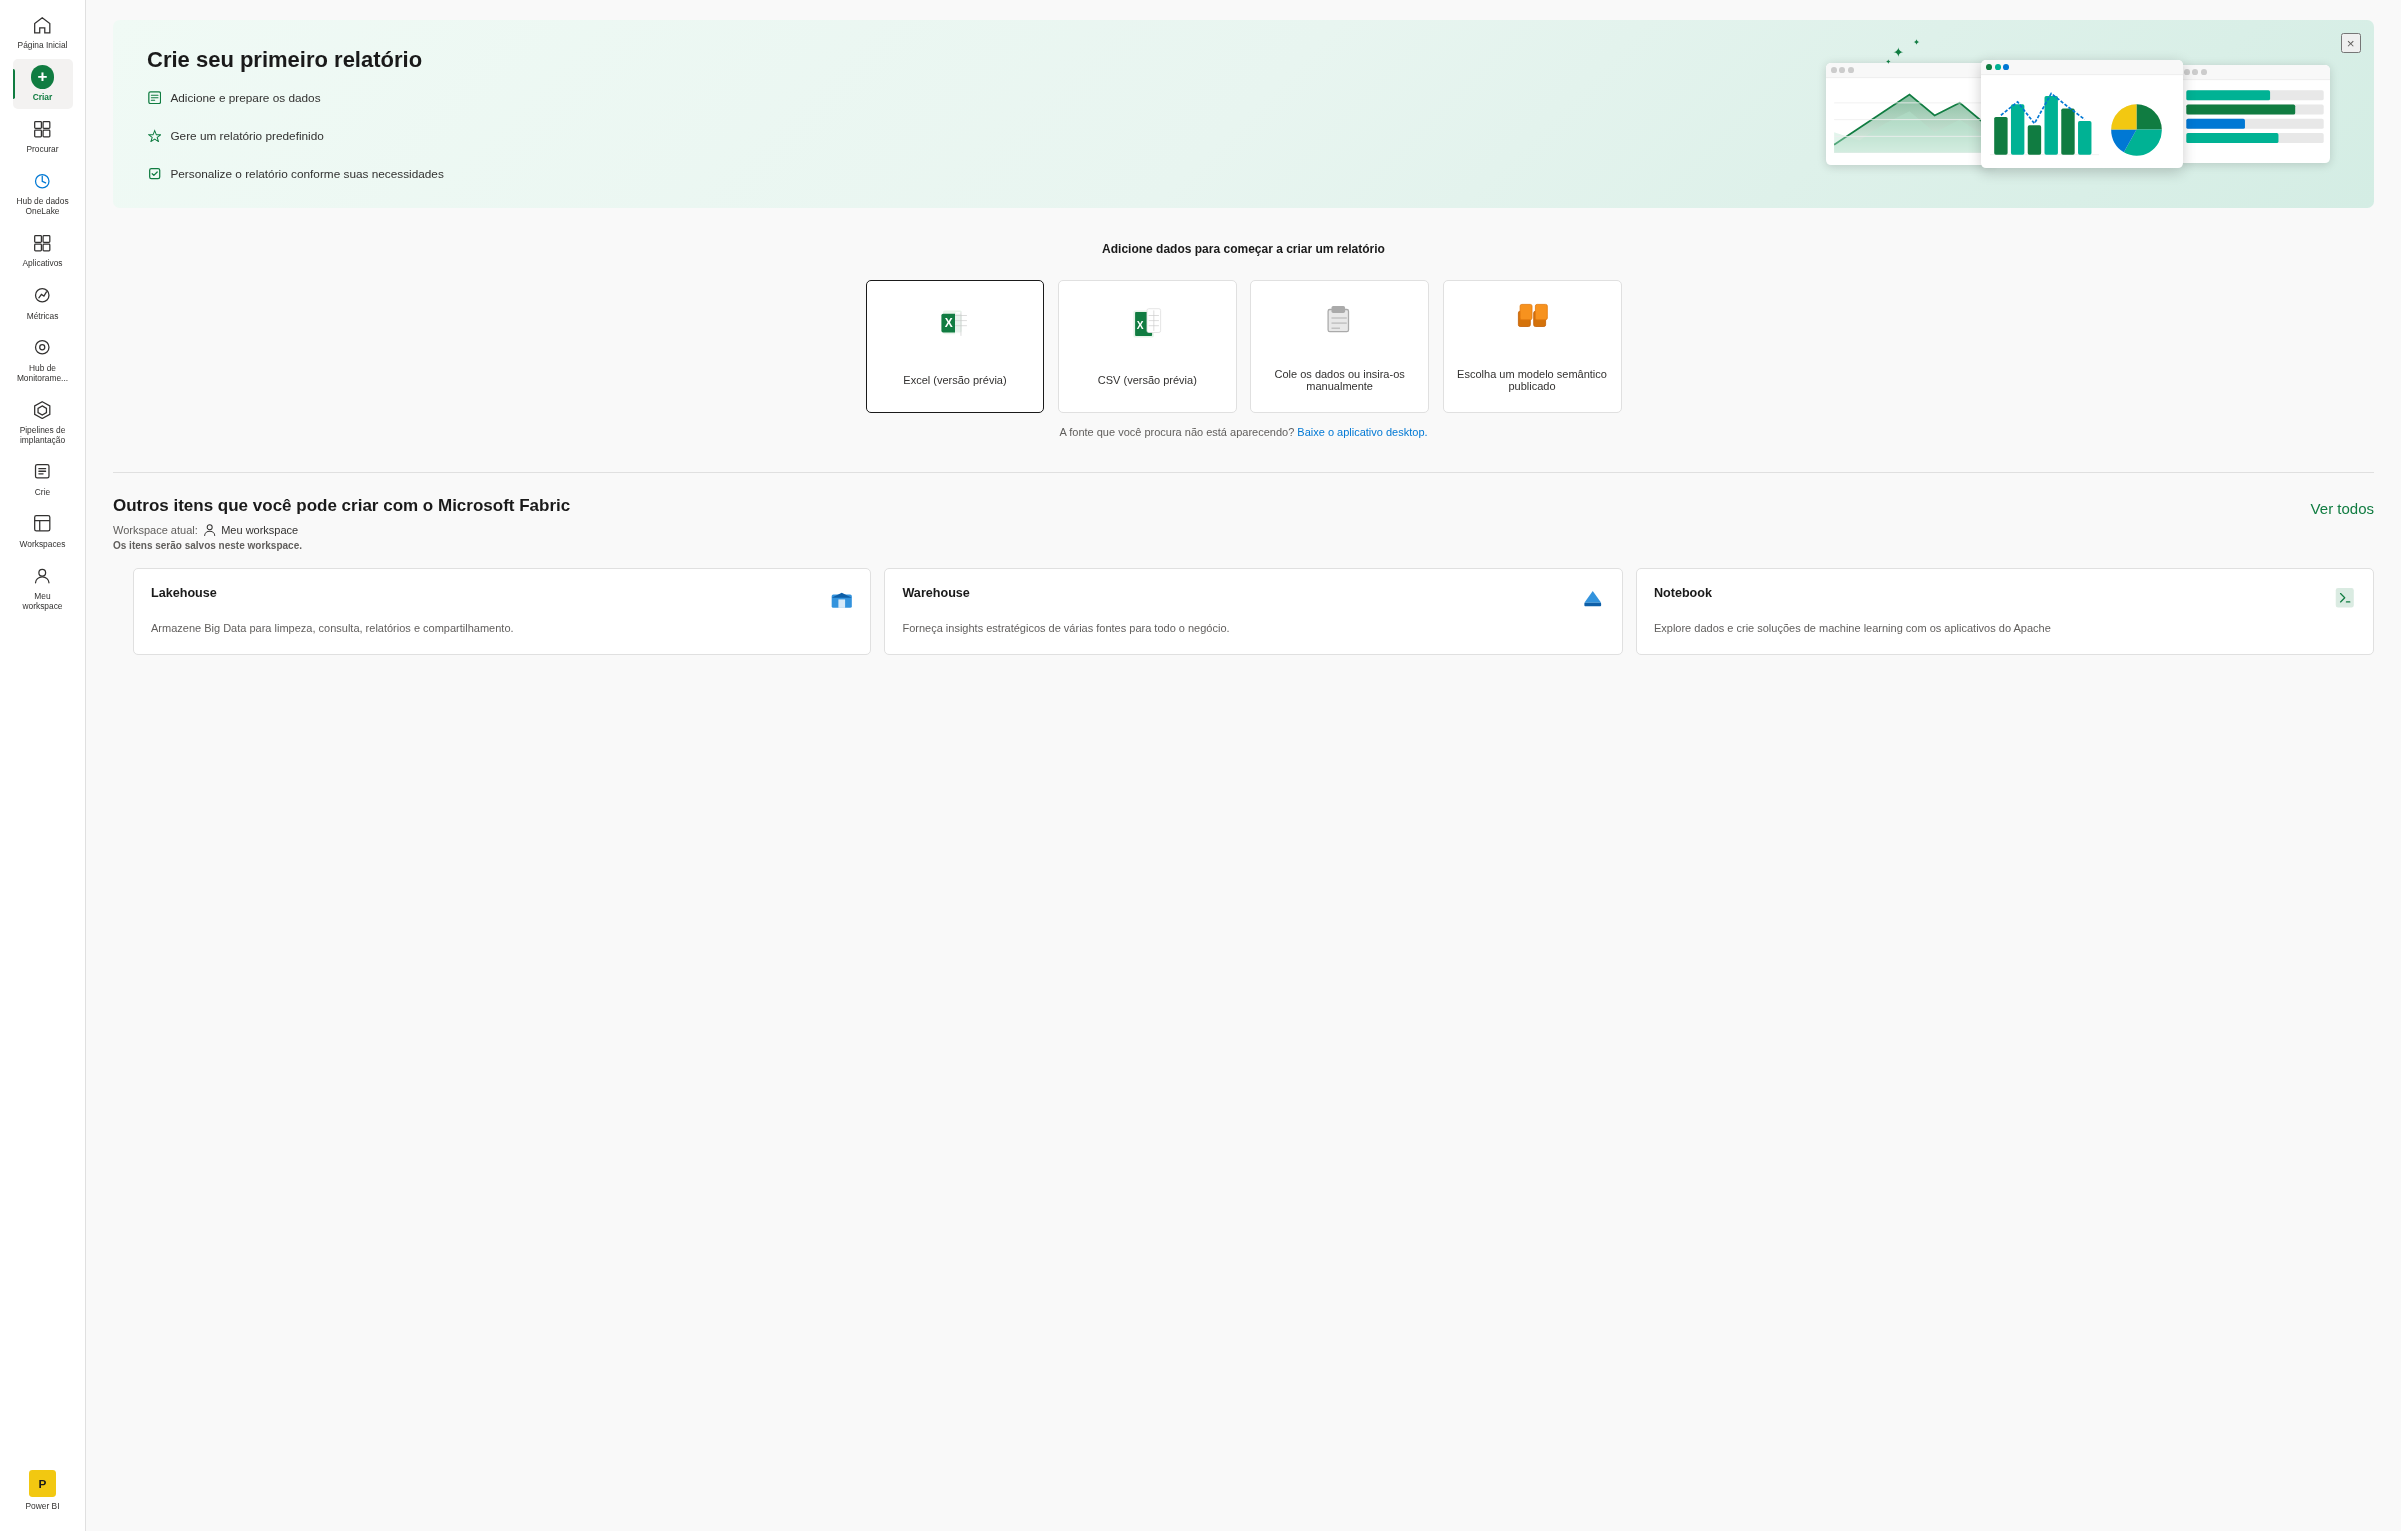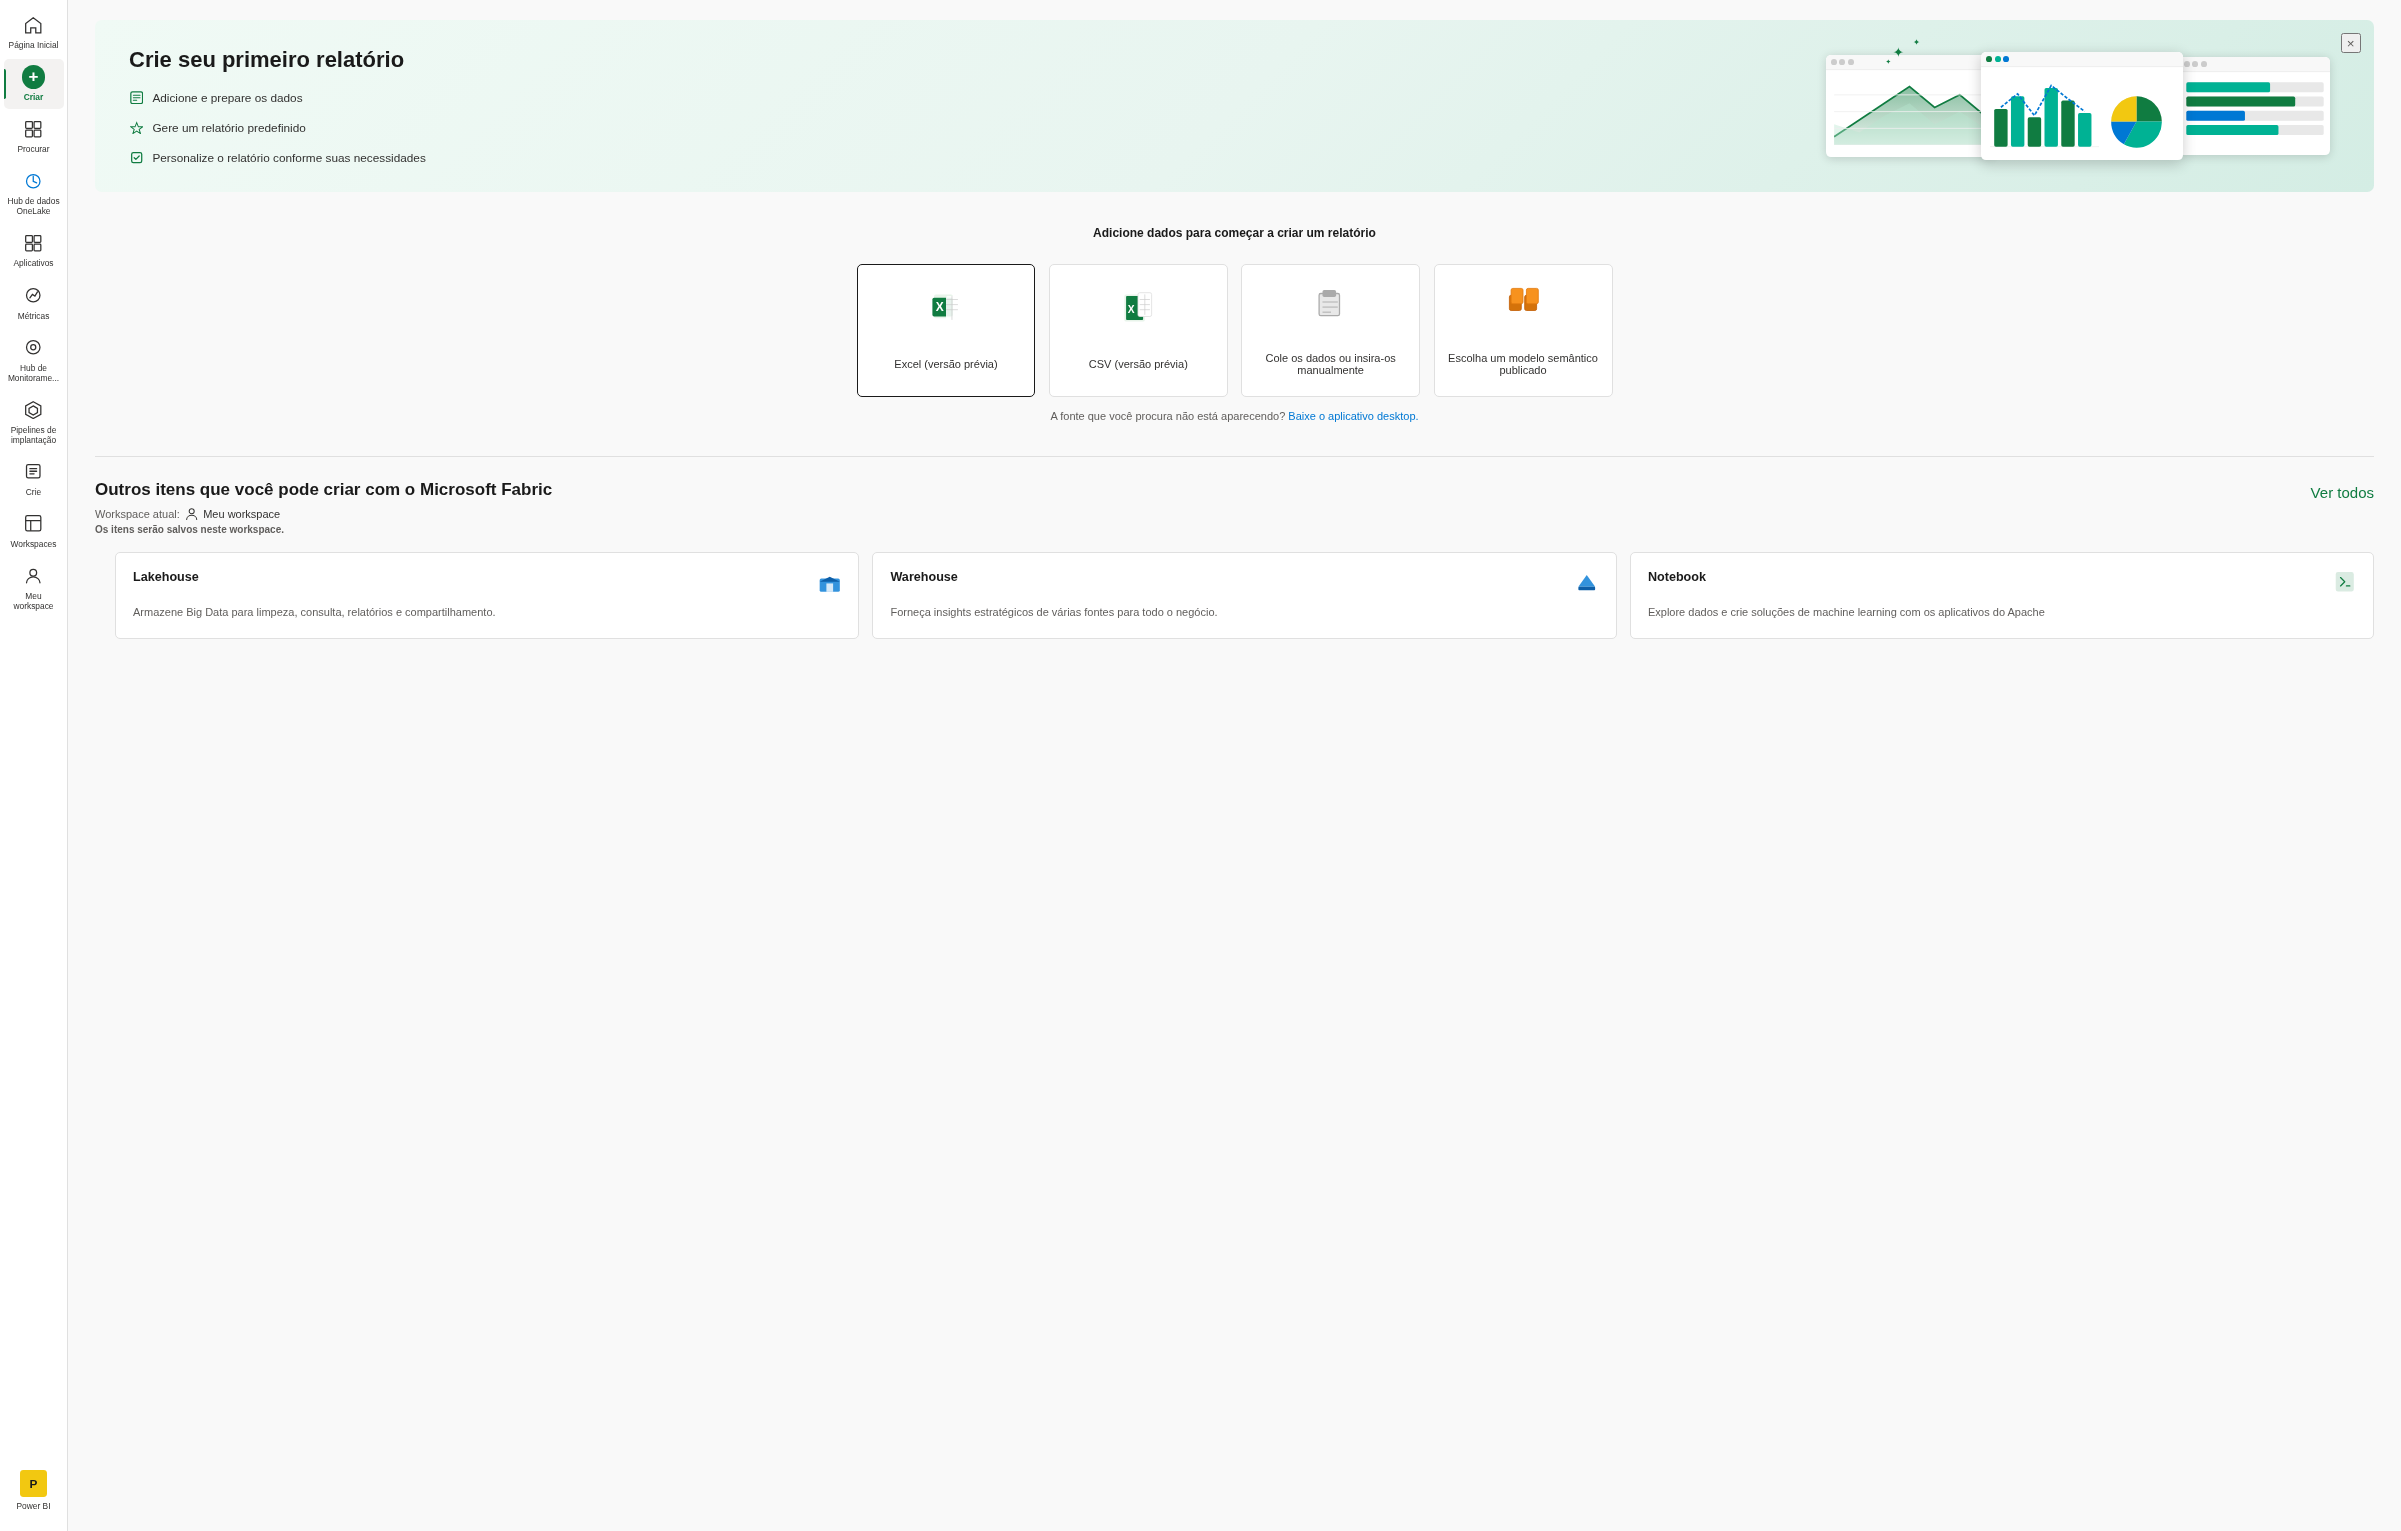--- a/index.html
+++ b/index.html
@@ -1,20 +1,20 @@
 <!DOCTYPE html>
 <html style="font-size:13.4px"><head>
   <meta charset="utf-8">
   <style>
     * { box-sizing: border-box; margin: 0; padding: 0; }
     body { font-family: 'Segoe UI', Arial, sans-serif; background: #f3f2f1; display: flex; height: 100vh; overflow: hidden; }
 
     
     .sidebar {
-      width: 68px;
+      width: 86px;
       background: #fff;
       border-right: 0.8px solid #e0e0e0;
       display: flex;
       flex-direction: column;
       align-items: center;
       padding: 6.7px 0;
       gap: 1.7px;
       overflow-y: auto;
       flex-shrink: 0;
     }
@@ -110,21 +110,21 @@
     .hero-title {
       font-size: 22px;
       font-weight: 600;
       color: #1a1a1a;
       margin-bottom: 17px;
     }
     .hero-list {
       list-style: none;
       display: flex;
       flex-direction: column;
-      gap: 15px;
+      gap: 23px;
       justify-content: space-between;
     }
     .hero-list li {
       display: flex;
       align-items: center;
       gap: 8.4px;
       font-size: 11.8px;
       color: #323130;
     }
     .hero-list li .step-icon {

